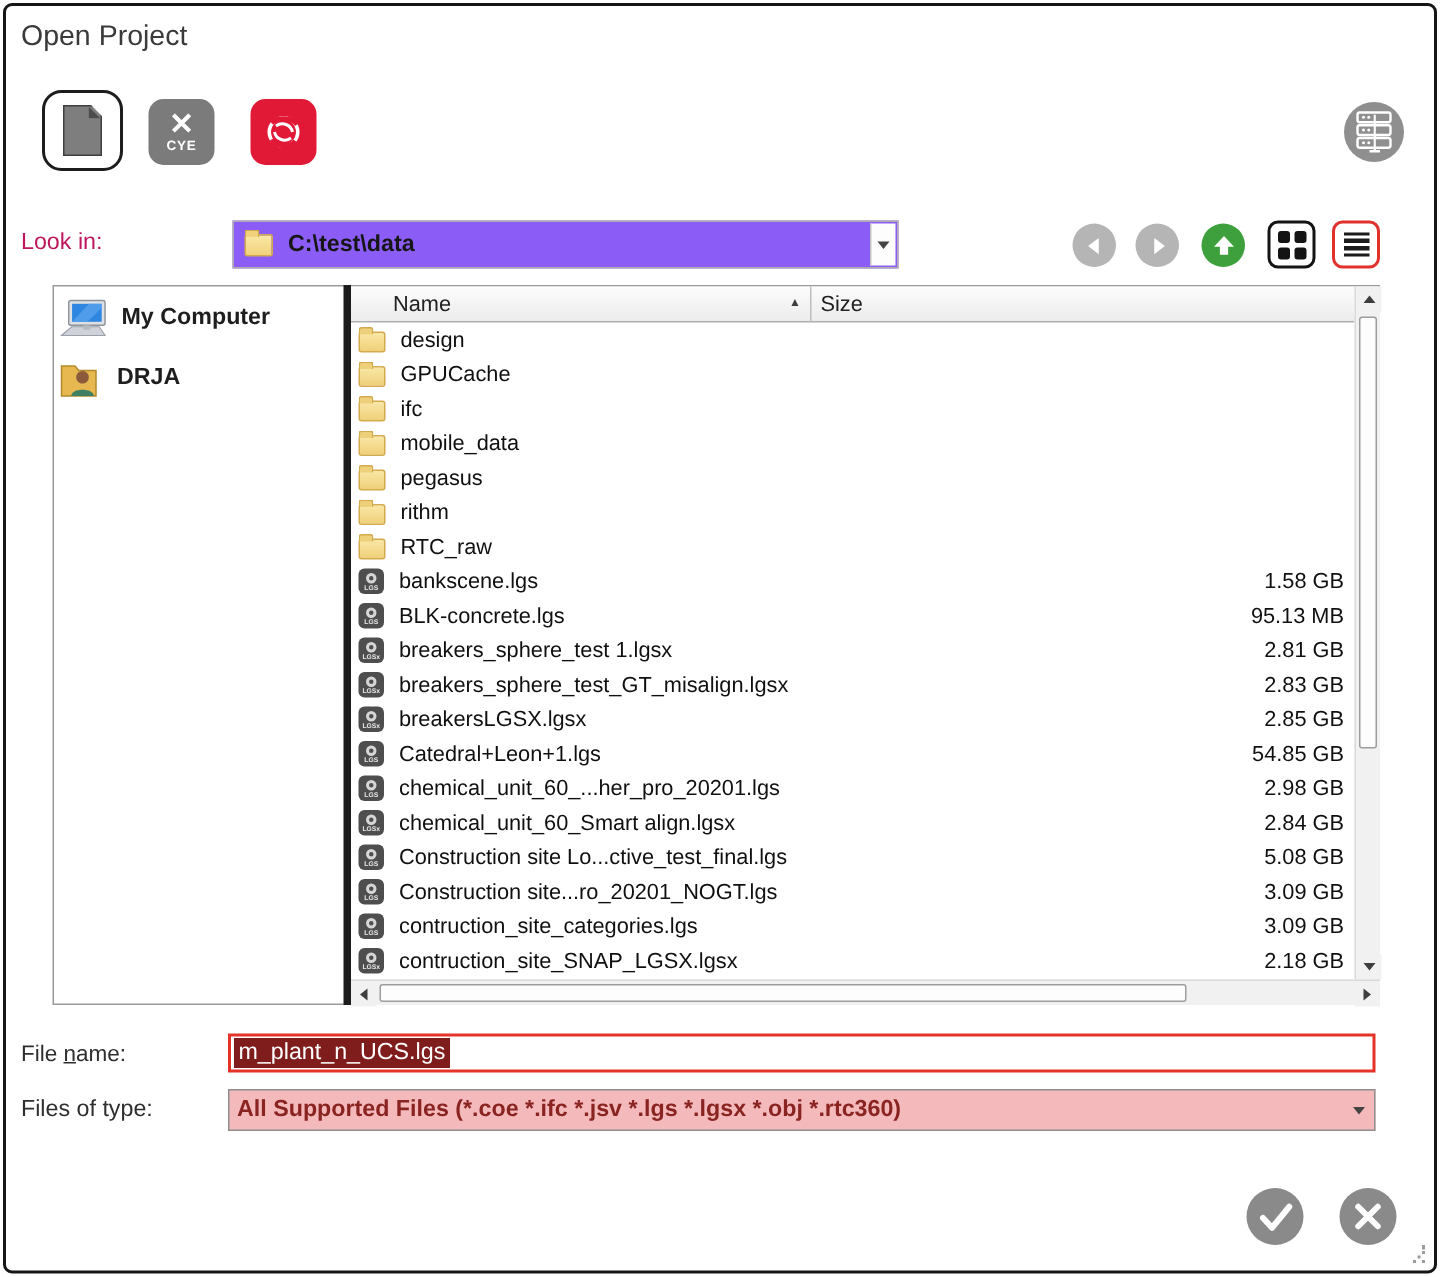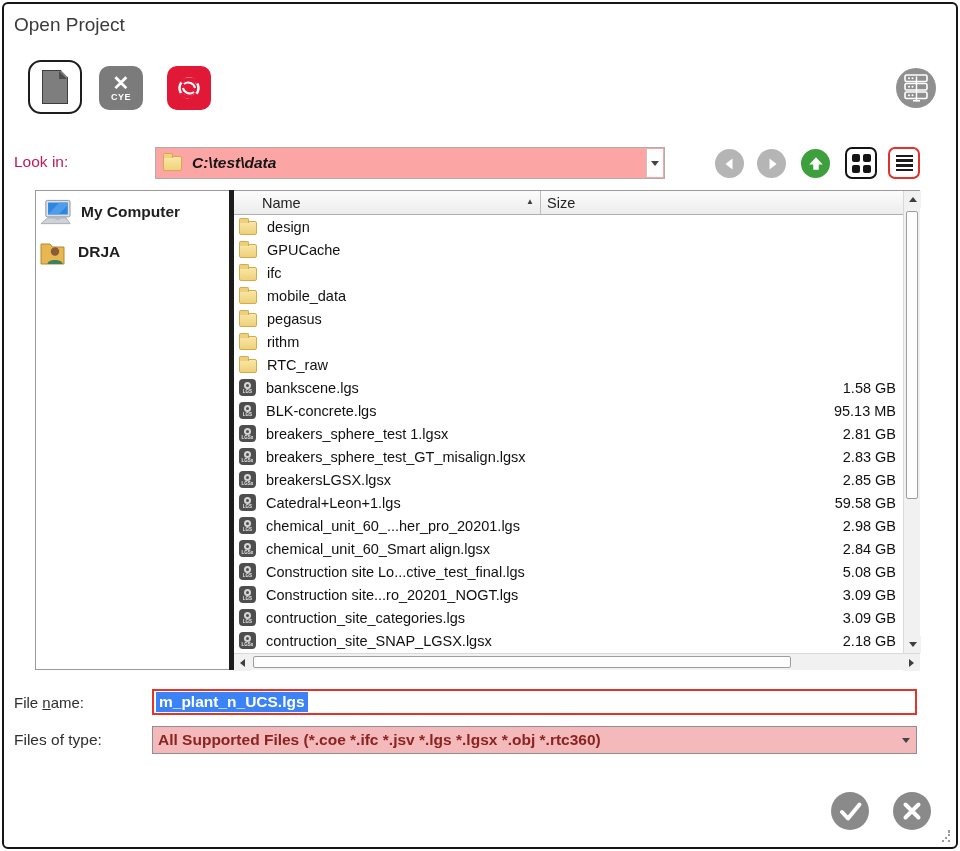--- a/index.html
+++ b/index.html
@@ -35,22 +35,22 @@
   .cye-btn { left: 99px; background: #7b7b7b; }
   .cye-glyph { color:#fff; font-weight:bold; font-size:20px; line-height:18px; }
   .cye-label { color:#fff; font-size:9px; font-weight:bold; letter-spacing:0.5px; }
   .cyc-btn { left: 167px; background: #e11937; }
   .server-btn { left: 896px; top: 68px; width: 40px; height: 40px; border-radius: 50%;
     background: #8f8f8f; display:flex; align-items:center; justify-content:center; }
 
   
   .lookin-label { left: 14px; top: 153px; font-size: 15.5px; color: #be185d; }
   .combo {
-    left: 155px; top: 147px; width: 510px; height: 32px;
-    border: 1px solid #adadad; background: #fca5a5; display: flex; align-items: center; font-style: italic;
+    left: 155px; top: 147px; width: 444px; height: 32px;
+    border: 1px solid #adadad; background: #8b5cf6; display: flex; align-items: center;
   }
   .combo-foldericon { width: 19px; height: 15px; margin-left: 7px; position: relative;
     background: linear-gradient(#f9e7a6,#f1d27c); border:1px solid #d3ab4e; border-radius:2px; }
   .combo-foldericon::before { content:""; position:absolute; top:-4px; left:-1px; width:8px; height:4px;
     background:#f1d27c; border:1px solid #d3ab4e; border-bottom:none; border-radius:2px 2px 0 0; }
   .combo-path { margin-left: 10px; font-weight: bold; font-size: 15.5px; color: #161616; }
   .combo-arrow { position:absolute; right:1px; top:1px; bottom:1px; width:17px;
     background:#fdfdfd; border-left:1px solid #c4c4c4; display:flex; align-items:center; justify-content:center; }
   .tri-down { width:0; height:0; border-left:4px solid transparent; border-right:4px solid transparent;
     border-top:5px solid #444; }
@@ -113,21 +113,21 @@
   .tri-up-s { width:0;height:0;border-left:4px solid transparent;border-right:4px solid transparent;border-bottom:5px solid #3e3e3e; }
   .tri-dn-s { width:0;height:0;border-left:4px solid transparent;border-right:4px solid transparent;border-top:5px solid #3e3e3e; }
   .tri-lf-s { width:0;height:0;border-top:4px solid transparent;border-bottom:4px solid transparent;border-right:5px solid #3e3e3e; }
   .tri-rt-s { width:0;height:0;border-top:4px solid transparent;border-bottom:4px solid transparent;border-left:5px solid #3e3e3e; }
 
   
   .fn-label { left: 14px; top: 694px; font-size: 15px; color: #2e2e2e; }
   .fn-label u { text-decoration: underline; }
   .fn-input { left: 152px; top: 689px; width: 765px; height: 26px;
     border: 2px solid #e63329; background: #fff; display:flex; align-items:center; }
-  .fn-sel { background: #3b82f6; color: #fff; font-weight: bold; font-size: 15.5px;
+  .fn-sel { background: #7f1d1d; color: #fff; font-weight: normal; font-size: 15.5px;
     padding: 1px 3px; margin-left: 2px; white-space: nowrap; }
   .ft-label { left: 14px; top: 731px; font-size: 15.5px; color: #2e2e2e; }
   .ft-select { left: 152px; top: 726px; width: 765px; height: 28px;
     background: #f4b9ba; border: 1px solid #8f8f8f; display:flex; align-items:center; position:relative; }
   .ft-value { margin-left: 5px; font-weight: bold; font-size: 15.5px; color: #8a2422; white-space: nowrap; }
   .ft-arrow { position:absolute; right: 6px; top: 11px; }
 
   
   .round-btn { top: 792px; width: 38px; height: 38px; border-radius: 50%; background: #8a8a8a;
     display:flex; align-items:center; justify-content:center; }
@@ -320,21 +320,21 @@
       </span>
       <span class="fname">breakersLGSX.lgsx</span>
       <span class="fsize">2.85 GB</span>
     </div>
     <div class="row">
       <span class="ficon lgsfile">
         <span class="ring"></span>
         <span class="iclbl">LGS</span>
       </span>
       <span class="fname">Catedral+Leon+1.lgs</span>
-      <span class="fsize">59.58 GB</span>
+      <span class="fsize">54.85 GB</span>
     </div>
     <div class="row">
       <span class="ficon lgsfile">
         <span class="ring"></span>
         <span class="iclbl">LGS</span>
       </span>
       <span class="fname">chemical_unit_60_...her_pro_20201.lgs</span>
       <span class="fsize">2.98 GB</span>
     </div>
     <div class="row">

